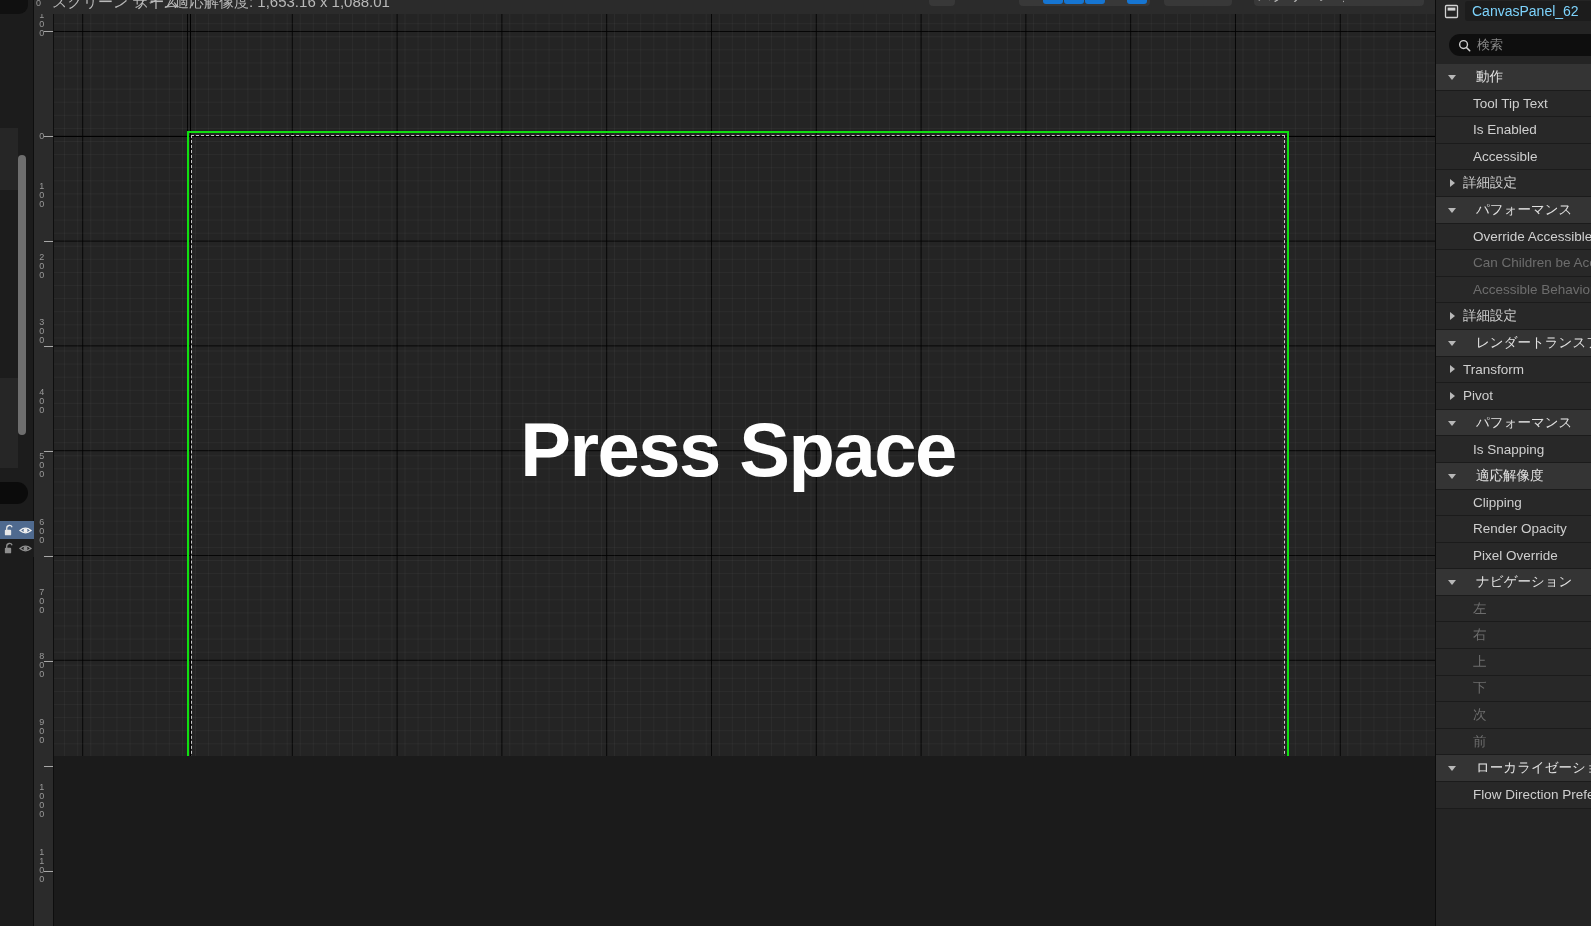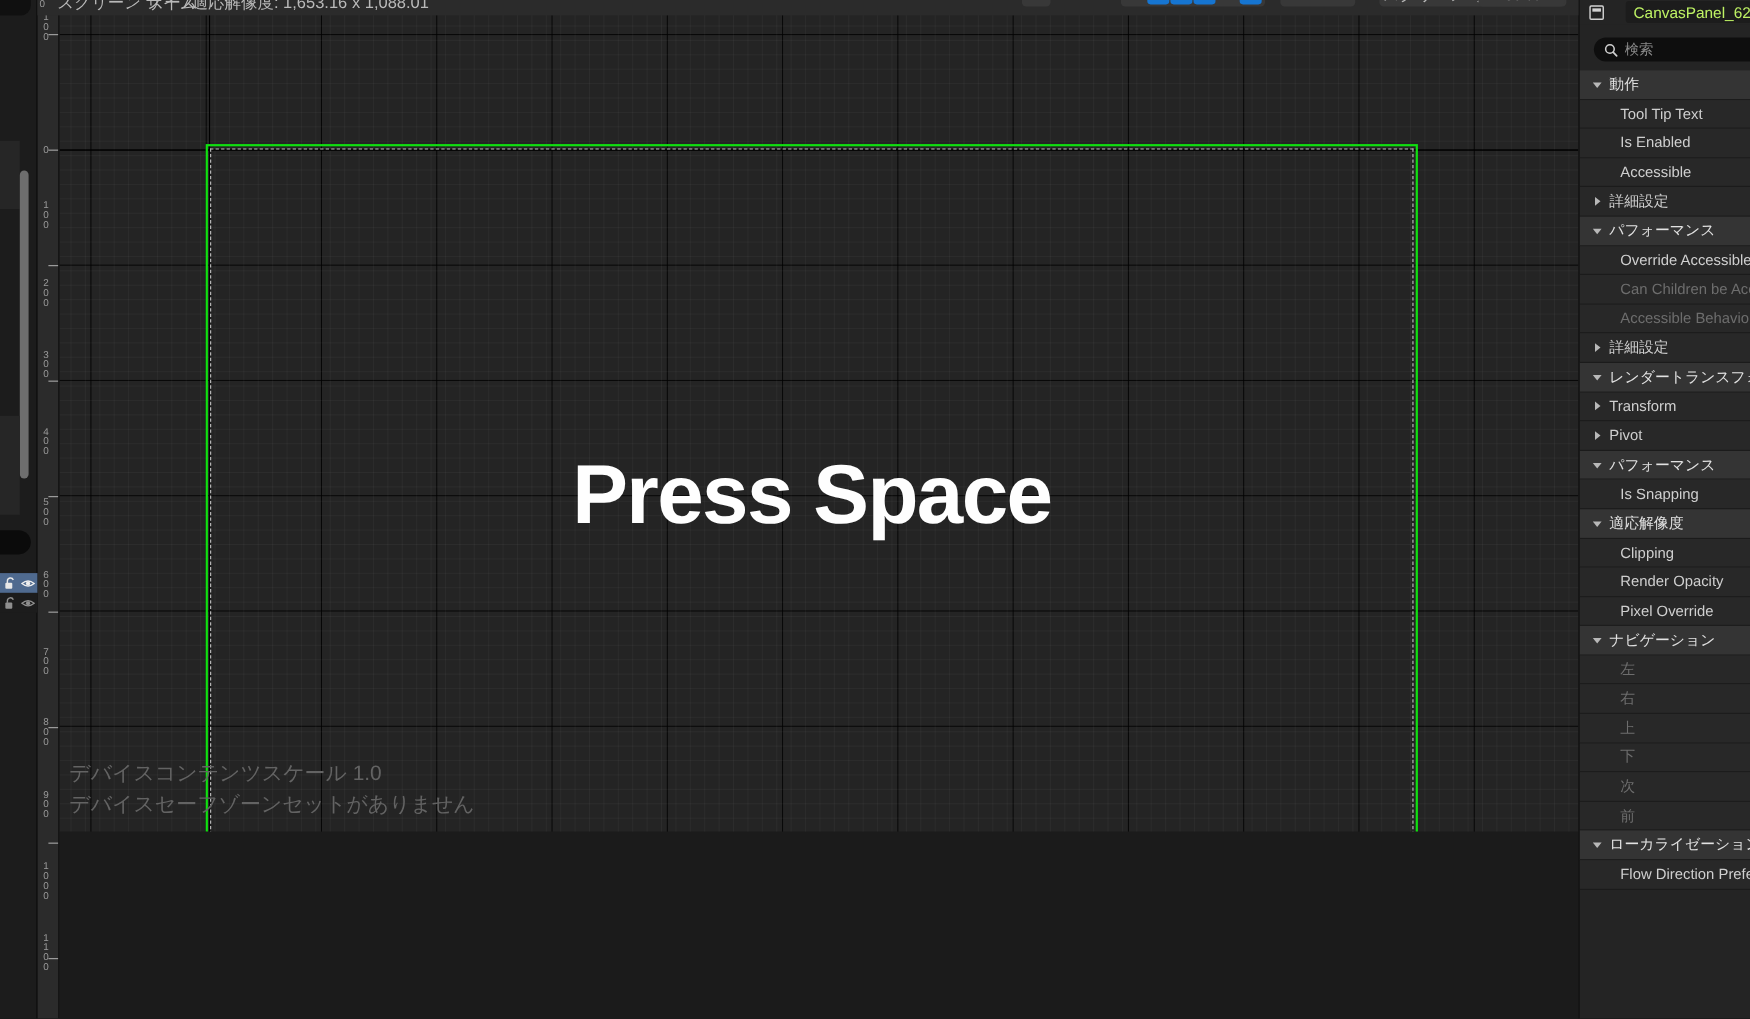--- a/index.html
+++ b/index.html
@@ -152,40 +152,40 @@
     position: absolute; left: 0; top: 0; width: 156px; height: 22px;
     display: flex; align-items: center; gap: 6px; padding-left: 8px;
     background: #242424;
   }
   .det-header-icon {
     width: 15px; height: 15px; flex: 0 0 auto;
   }
   .det-title {
     flex: 1 1 auto; height: 20px; line-height: 20px;
     background: #1c1c1c; border-radius: 3px; padding-left: 7px;
-    color: #bef264; font-size: 14px; white-space: nowrap; overflow: hidden; margin-left: 13px;
+    color: #7dd3fc; font-size: 14px; white-space: nowrap; overflow: hidden;
   }
   .det-search {
     position: absolute; left: 13px; top: 34px; width: 190px; height: 22px;
     background: #0e0e0e; border-radius: 11px;
     display: flex; align-items: center; gap: 6px; padding-left: 9px;
   }
   .det-search-icon { width: 13px; height: 13px; flex: 0 0 auto; }
   .det-search-ph { color: #8a8a8a; font-size: 13px; }
 
   .prop-list {
     position: absolute; left: 0; top: 64px; width: 156px;
   }
   .prop-row {
     position: relative; height: 26.6px;
     display: flex; align-items: center;
     border-bottom: 1px solid #1b1b1b;
     white-space: nowrap;
   }
-  .prop-row.cat { background: #343434; }
+  .prop-row.cat { background: #343434; gap: 13px; }
   .prop-row.item { background: #282828; }
   .tri {
     width: 12px; height: 12px; margin-left: 10px; flex: 0 0 auto;
   }
   .tri-spacer { width: 12px; margin-left: 10px; flex: 0 0 auto; }
   .prop-label {
     margin-left: 5px; font-size: 13.5px; color: #cfcfcf;
   }
   .prop-row.cat .prop-label { color: #e2e2e2; font-weight: normal; }
   .prop-label.dim { color: #6d6d6d; }
@@ -199,24 +199,20 @@
   <div class="canvas">
     <div class="axis-v"></div>
     <div class="axis-h"></div>
 
     <div class="press-space-wrap">
       <div class="press-space-inner">Press Space</div>
     </div>
 
     <div class="sel-rect"></div>
 
-    <div class="status-lines">
-      <div>デバイスコンテンツスケール 1.0</div>
-      <div>デバイスセーフゾーンセットがありません</div>
-    </div>
 
     <svg class="cursor-arrow" viewBox="0 0 20 24">
       <path d="M2 1 L2 18 L6.5 13.5 L9.5 20.5 L12.5 19 L9.5 12.5 L15.5 12 Z" fill="#ffffff" stroke="#1a1a1a" stroke-width="1"></path>
     </svg>
   </div>
 
   <div class="ruler-v">
     <div class="rv-label" style="top:2px;">
       <span>-</span>
         <span>1</span>

